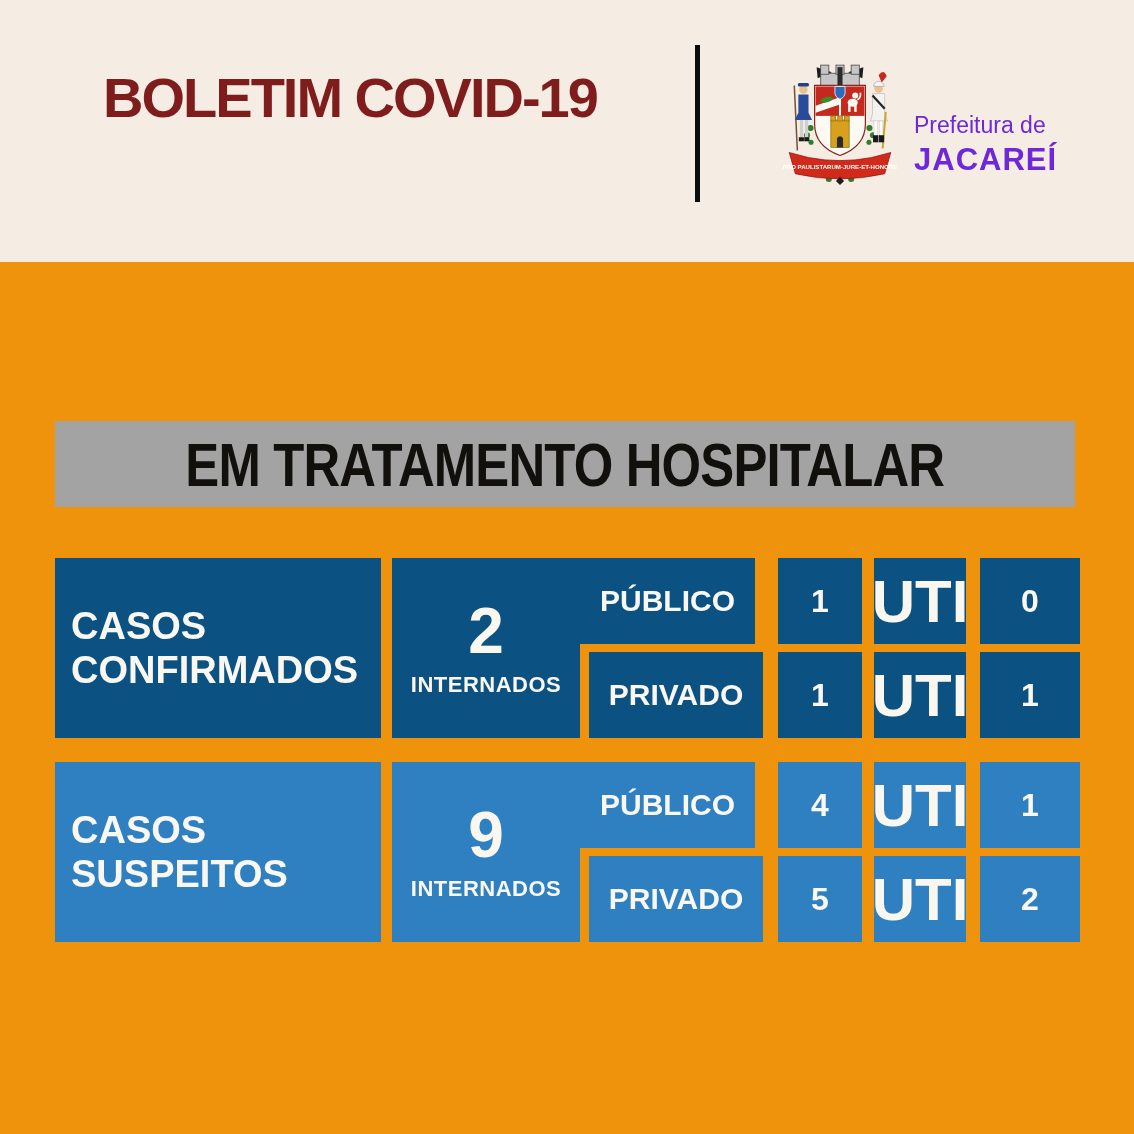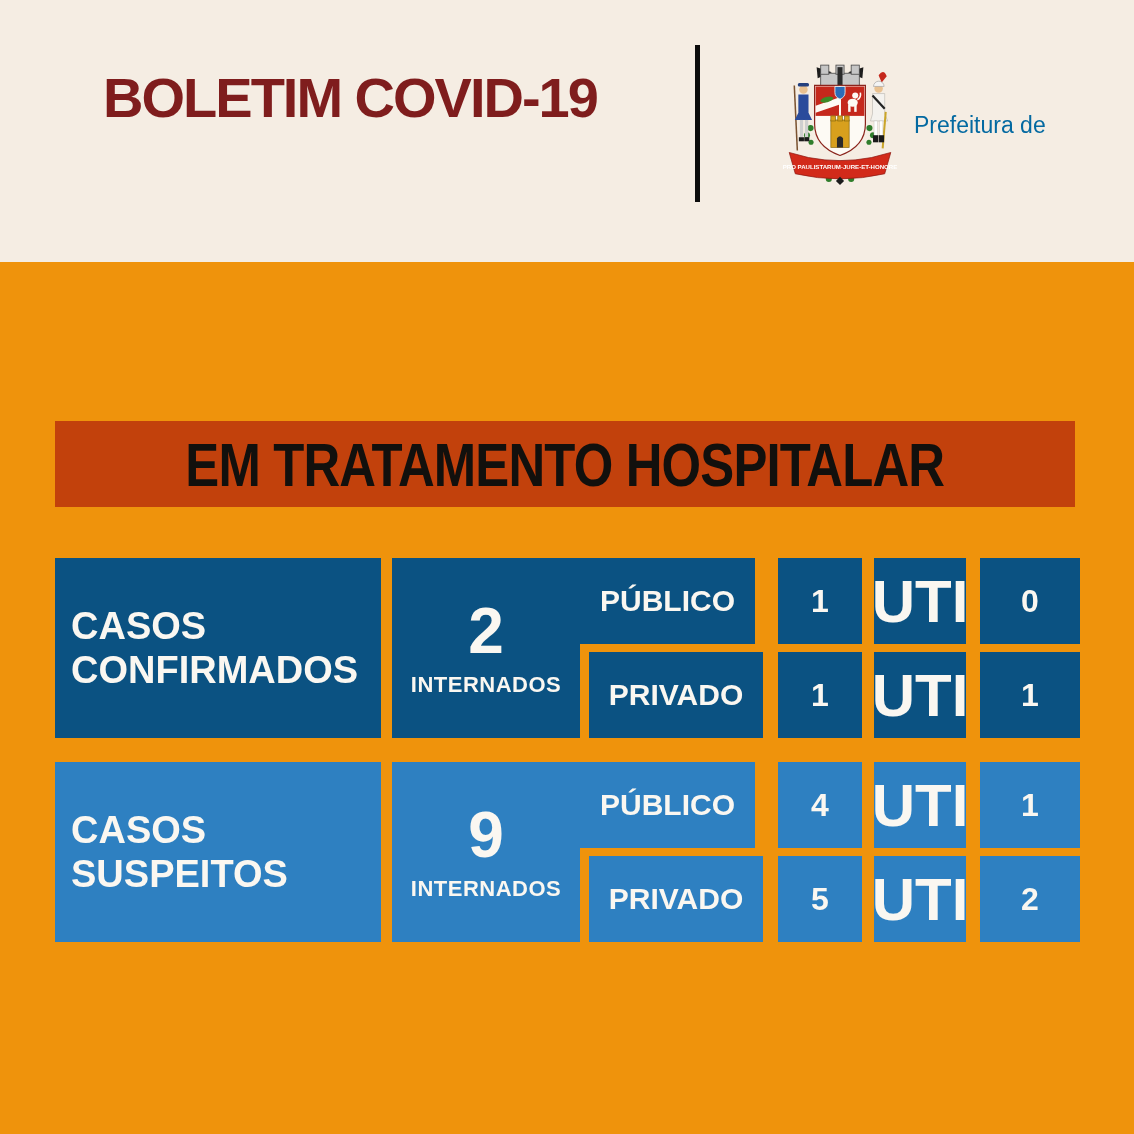--- a/index.html
+++ b/index.html
@@ -8,26 +8,26 @@
 
   .poster { position:relative; width:1134px; height:1134px; background:#ef930c; overflow:hidden; }
 
   
   .header { position:absolute; left:0; top:0; width:1134px; height:262px; background:#f5ede3; }
   .titles { position:absolute; left:30px; top:70px; width:640px; text-align:center; color:#7f1d1d; }
   .title { font-size:56px; font-weight:700; letter-spacing:-2px; line-height:1.0; }
   .date  { font-size:40px; font-weight:700; letter-spacing:-1px; margin-top:5px; }
   .divider { position:absolute; left:695px; top:45px; width:5px; height:157px; background:#0c0c0c; }
   .logo-emblem { position:absolute; left:776px; top:54px; width:128px; height:136px; }
-  .logo-words { position:absolute; left:914px; top:112px; color:#0369a1; }
+  .logo-words { position:absolute; left:914px; top:112px; color:#6d28d9; }
   .org-prefix { font-size:23px; font-weight:400; }
   .org-name { font-size:31px; font-weight:700; letter-spacing:1px; margin-top:3px; }
 
   
-  .banner { position:absolute; left:55px; top:421px; width:1020px; height:86px; background:#c2410c;
+  .banner { position:absolute; left:55px; top:421px; width:1020px; height:86px; background:#a3a3a3;
             display:flex; align-items:center; justify-content:center; }
   .banner-text { font-size:62px; font-weight:700; letter-spacing:-1px; white-space:nowrap;
                  transform:scaleX(0.82); transform-origin:center; color:#12100d; }
 
   
   .row { position:absolute; left:55px; width:1025px; height:180px; }
   .row-confirmados { top:558px; }
   .row-suspeitos   { top:762px; }
   .row-confirmados .cell { background:#0b5282; }
   .row-suspeitos   .cell { background:#2e80c1; }
@@ -146,20 +146,21 @@
         <g>
           <path d="M13 96 L32 101 Q63 107 94 101 L113 96 L107 117 Q63 127 19 117 Z" fill="#d22a1a" stroke="#8c1710" stroke-width="0.7"></path>
           <path d="M59 124 l4 -4 l4 4 l-4 4 Z" fill="#1c1c1c"></path>
         </g>
         <text x="63" y="112" text-anchor="middle" font-size="6" font-weight="bold" fill="#ffffff">PRO PAULISTARUM-JURE-ET-HONORE</text>
       </svg>
     </div>
 
     <div class="logo-words">
       <div class="org-prefix">Prefeitura de</div>
+      <div class="org-name">JACAREÍ</div>
     </div>
   </div>
 
   <div class="banner">
     <span class="banner-text">EM TRATAMENTO HOSPITALAR</span>
   </div>
 
   <div class="row row-confirmados">
     <div class="cell label-cell">
       <div class="label-text">

